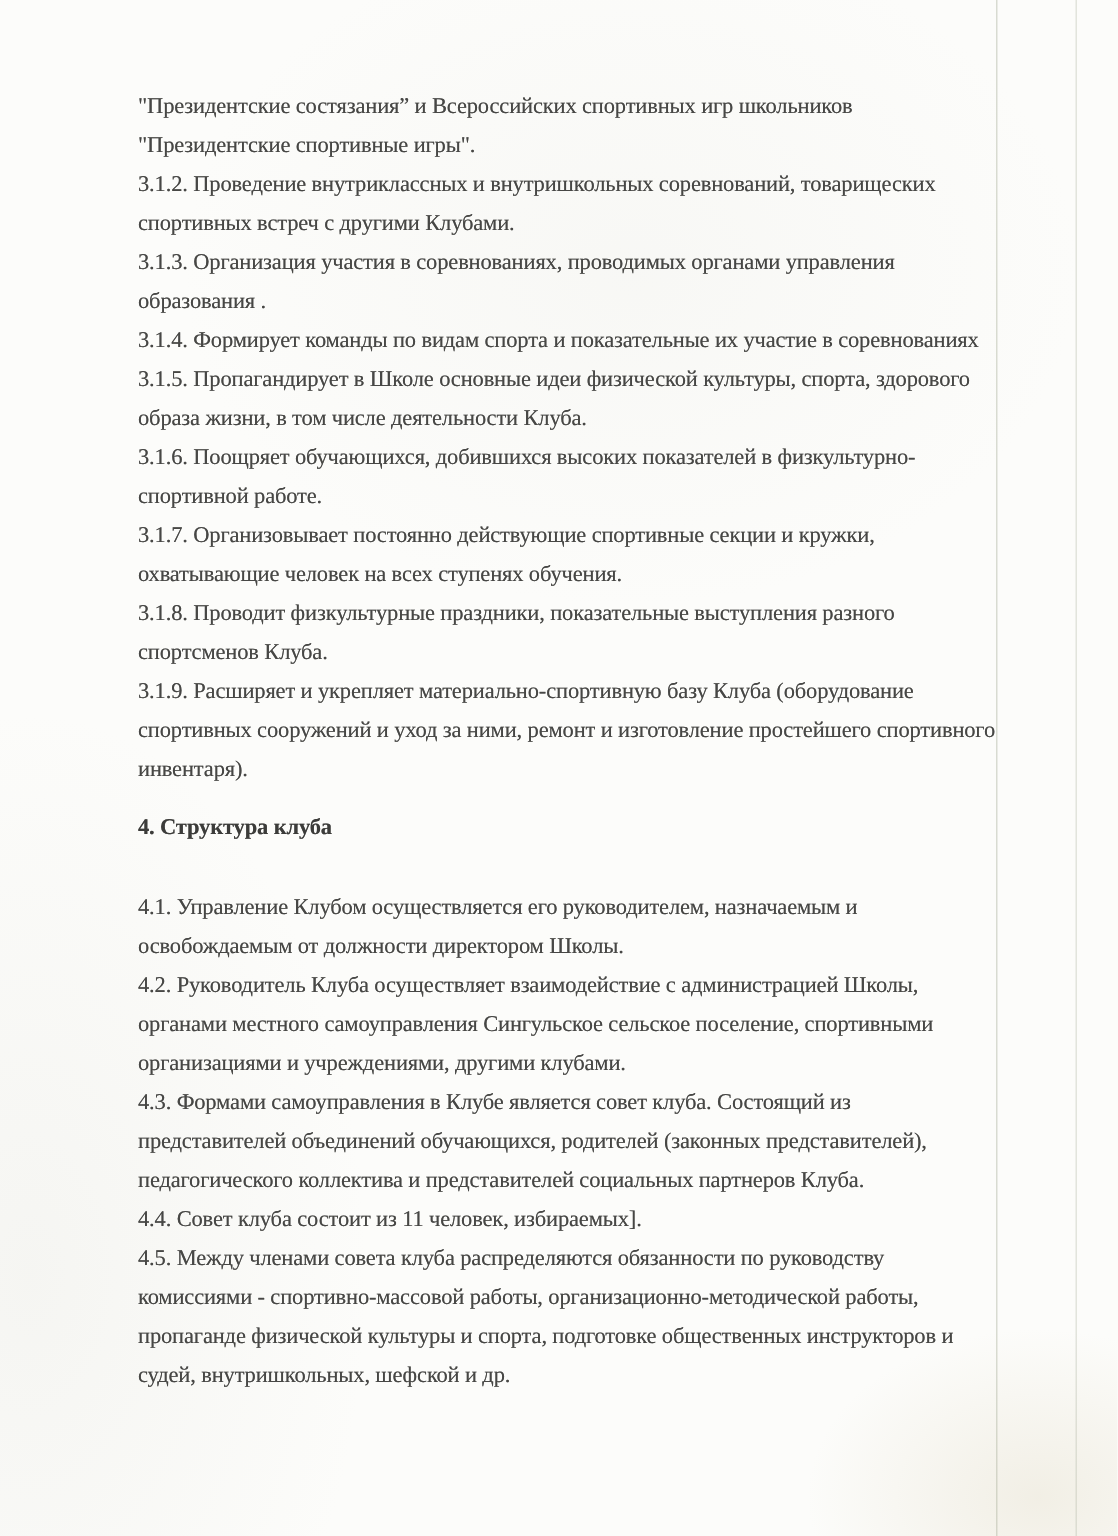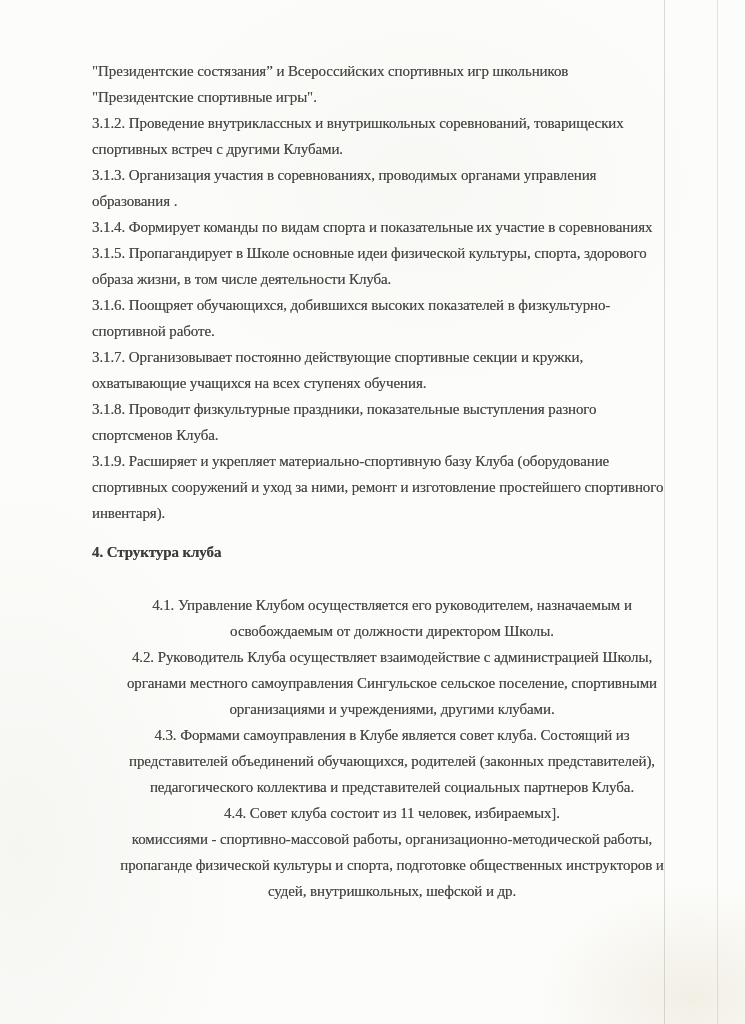--- a/index.html
+++ b/index.html
@@ -51,21 +51,20 @@
   }
   .heading {
     margin-top: 13px;
     font-weight: bold;
     color: #3c3c3a;
     height: 26px;
     white-space: nowrap;
   }
   .block-2 {
     margin-top: 27px;
-    text-align: center;
   }
 </style>
 </head>
 <body>
 
 <div class="paper"></div>
 <div class="scan-line a"></div>
 <div class="scan-line b"></div>
 
 <main class="page-text">
@@ -76,38 +75,39 @@
     <div class="ln">3.1.2. Проведение внутриклассных и внутришкольных соревнований, товарищеских</div>
     <div class="ln">спортивных встреч с другими Клубами.</div>
     <div class="ln">3.1.3. Организация участия в соревнованиях, проводимых органами управления</div>
     <div class="ln">образования .</div>
     <div class="ln">3.1.4. Формирует команды по видам спорта и показательные их участие в соревнованиях</div>
     <div class="ln">3.1.5. Пропагандирует в Школе основные идеи физической культуры, спорта, здорового</div>
     <div class="ln">образа жизни, в том числе деятельности Клуба.</div>
     <div class="ln">3.1.6. Поощряет обучающихся, добившихся высоких показателей в физкультурно-</div>
     <div class="ln">спортивной работе.</div>
     <div class="ln">3.1.7. Организовывает постоянно действующие спортивные секции и кружки,</div>
-    <div class="ln">охватывающие учащихся на всех ступенях обучения.</div>
+    <div class="ln">охватывающие человек на всех ступенях обучения.</div>
     <div class="ln">3.1.8. Проводит физкультурные праздники, показательные выступления разного</div>
     <div class="ln">спортсменов Клуба.</div>
     <div class="ln">3.1.9. Расширяет и укрепляет материально-спортивную базу Клуба (оборудование</div>
     <div class="ln">спортивных сооружений и уход за ними, ремонт и изготовление простейшего спортивного</div>
     <div class="ln">инвентаря).</div>
   </section>
 
   <div class="heading">4. Структура клуба</div>
 
   <section class="block-2">
     <div class="ln">4.1. Управление Клубом осуществляется его руководителем, назначаемым и</div>
     <div class="ln">освобождаемым от должности директором Школы.</div>
     <div class="ln">4.2. Руководитель Клуба осуществляет взаимодействие с администрацией Школы,</div>
     <div class="ln">органами местного самоуправления Сингульское сельское поселение, спортивными</div>
     <div class="ln">организациями и учреждениями, другими клубами.</div>
     <div class="ln">4.3. Формами самоуправления в Клубе является совет клуба. Состоящий из</div>
     <div class="ln">представителей объединений обучающихся, родителей (законных представителей),</div>
     <div class="ln">педагогического коллектива и представителей социальных партнеров Клуба.</div>
     <div class="ln">4.4. Совет клуба состоит из 11 человек, избираемых].</div>
+    <div class="ln">4.5. Между членами совета клуба распределяются обязанности по руководству</div>
     <div class="ln">комиссиями - спортивно-массовой работы, организационно-методической работы,</div>
     <div class="ln">пропаганде физической культуры и спорта, подготовке общественных инструкторов и</div>
     <div class="ln">судей, внутришкольных, шефской и др.</div>
   </section>
 
 </main>
 
 </body></html>

